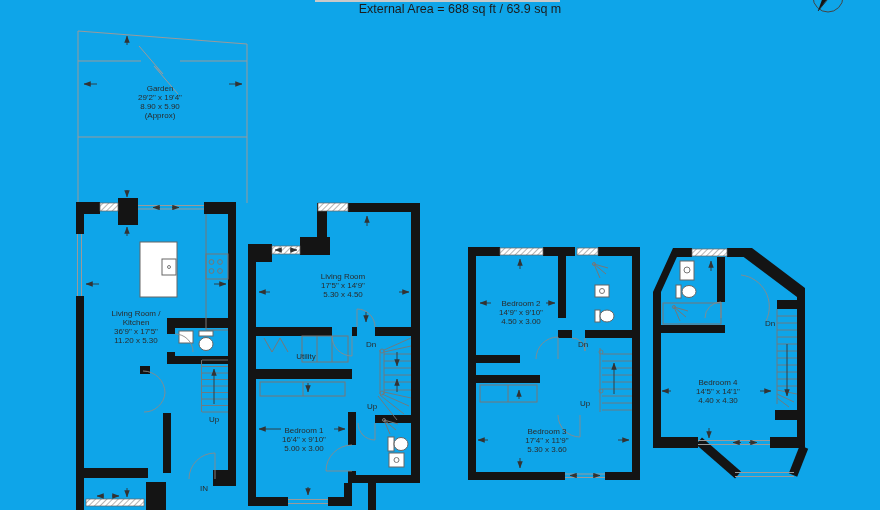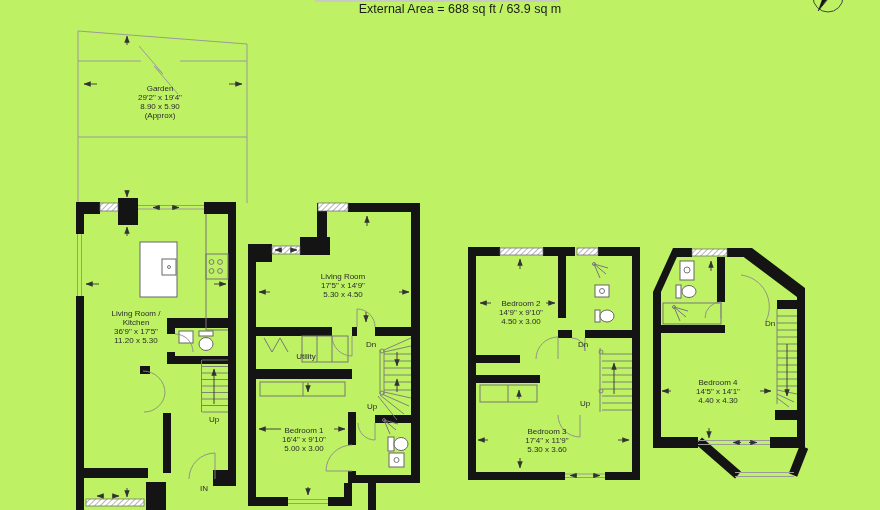--- a/index.html
+++ b/index.html
@@ -1,16 +1,16 @@
 <!DOCTYPE html>
 <html><head>
 <meta charset="utf-8">
 <style>
   html,body{margin:0;padding:0;background:#ffffff;}
-  .stage{width:880px;height:510px;position:relative;background:#bef264;overflow:hidden;}
+  .stage{width:880px;height:510px;position:relative;background:#0ea5e9;overflow:hidden;}
   svg{display:block;}
   .wall{fill:#141414;stroke:none;}
   .thin{stroke:#777;stroke-width:1;fill:none;}
   .thin2{stroke:#9a9a9a;stroke-width:1;fill:none;}
   .fix{stroke:#666;stroke-width:1;fill:#fff;}
   .arc{stroke:#8a8a8a;stroke-width:0.9;fill:none;}
   .leaf{stroke:#8a8a8a;stroke-width:0.9;fill:none;}
   .stair{stroke:#777;stroke-width:0.9;fill:none;}
   .dim{stroke:#333;stroke-width:0.9;fill:none;}
   .win{fill:url(#hatch);stroke:#666;stroke-width:0.7;}

